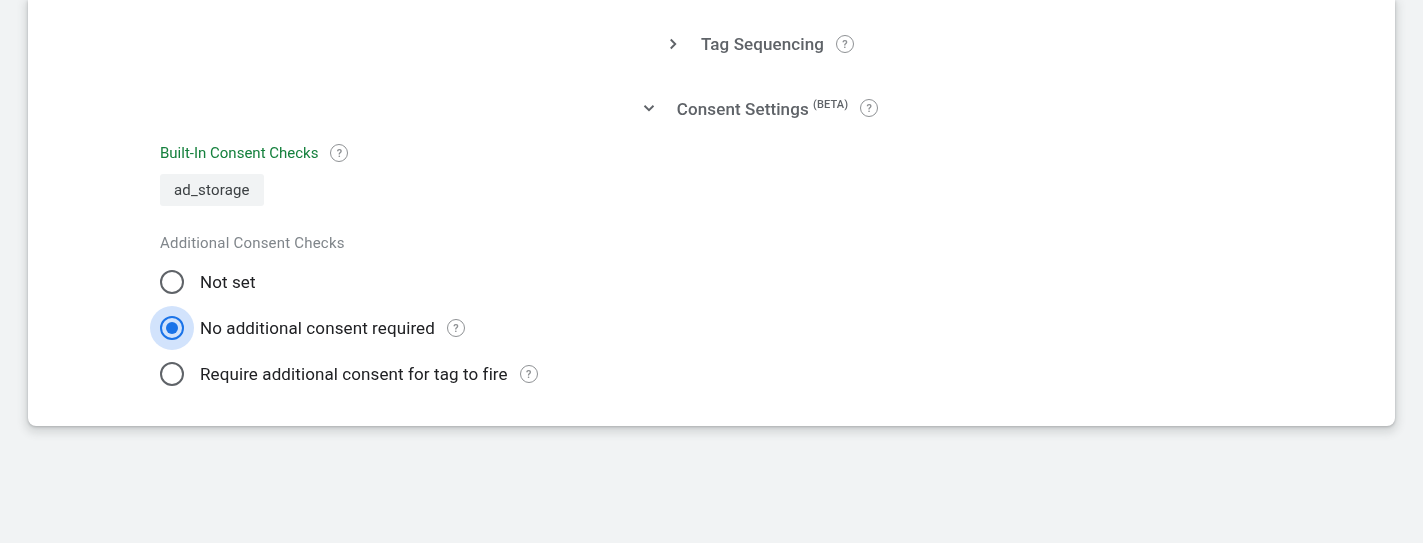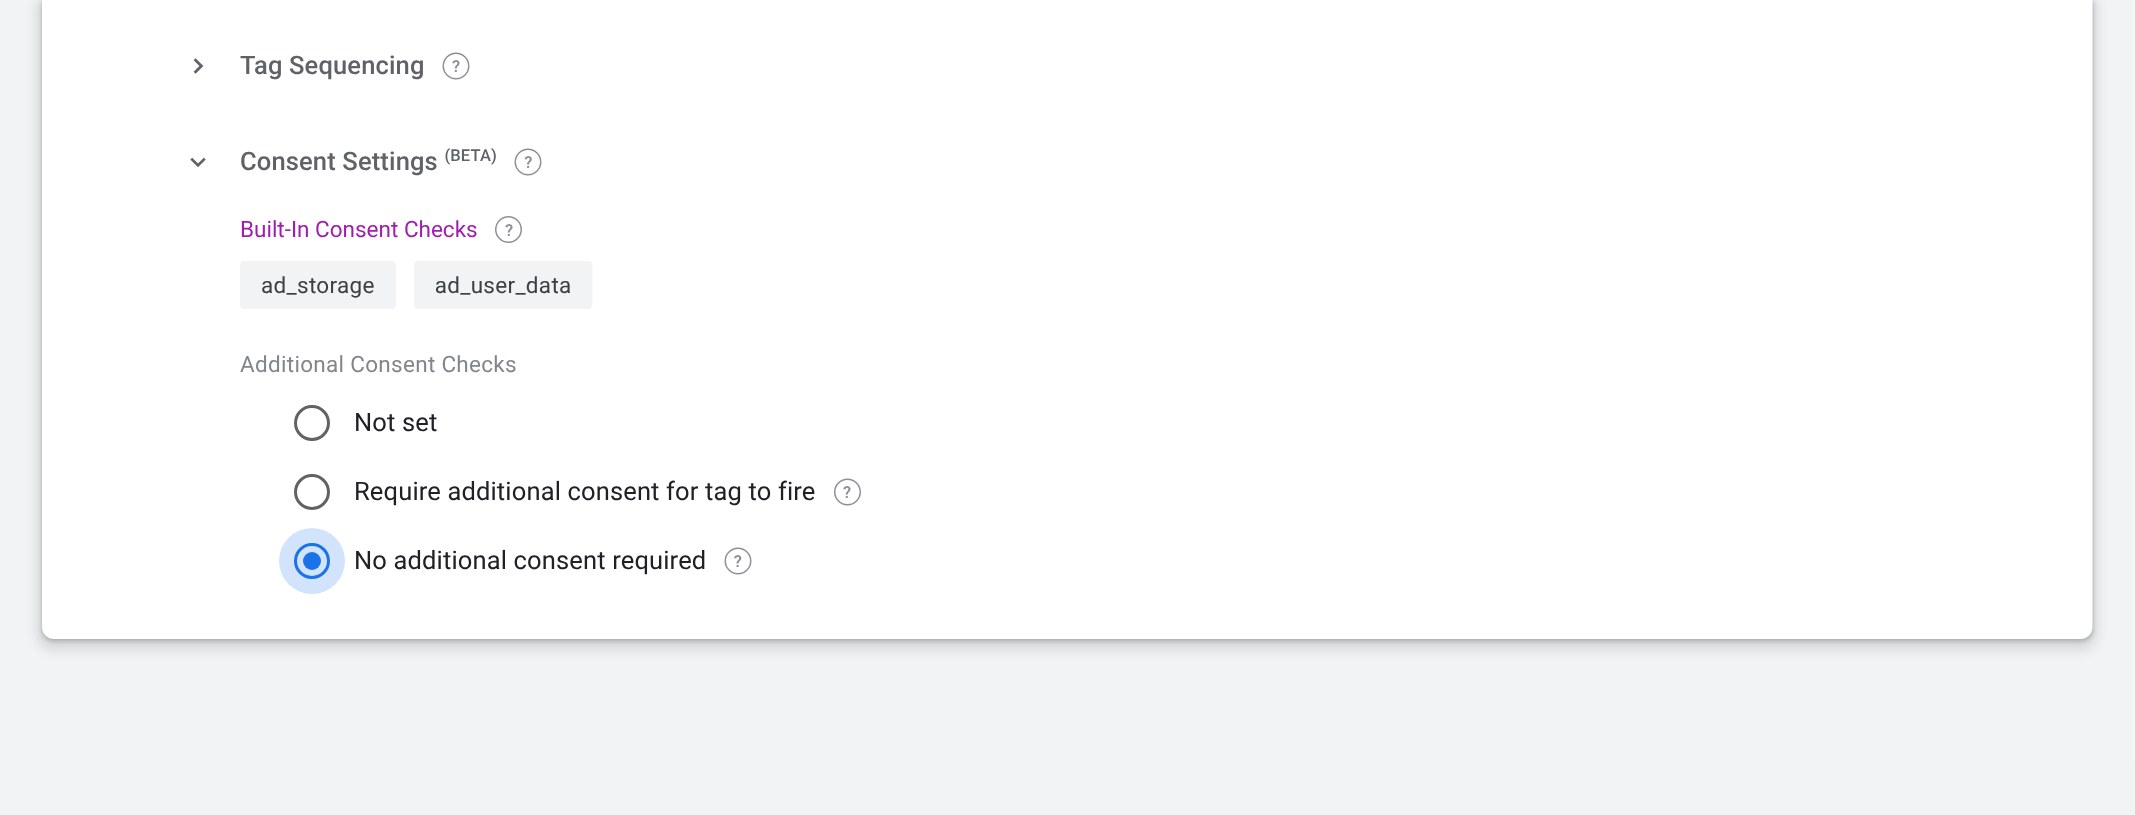--- a/index.html
+++ b/index.html
@@ -18,20 +18,21 @@
       margin: 0 28px 0 28px;
       border-radius: 0 0 8px 8px;
       box-shadow: 0 1px 3px rgba(60,64,67,0.3), 0 4px 8px 3px rgba(60,64,67,0.15);
       padding: 12px 0 40px 0;
     }
     .accordion-row {
       display: flex;
       align-items: center;
       padding: 20px 0 20px 92px;
       cursor: pointer;
+      justify-content: center;
     }
     .chevron {
       width: 24px;
       height: 24px;
       display: flex;
       align-items: center;
       justify-content: center;
       color: #5f6368;
       margin-right: 16px;
       flex-shrink: 0;
@@ -69,21 +70,21 @@
     }
     .help-icon::after {
       content: "?";
       line-height: 1;
     }
     .consent-body {
       padding: 4px 0 0 132px;
     }
     .section-label {
       font-size: 15px;
-      color: #a21caf;
+      color: #15803d;
       margin-bottom: 12px;
       display: flex;
       align-items: center;
       gap: 10px;
     }
     .section-label-plain {
       font-size: 15px;
       color: #80868b;
       letter-spacing: 0.2px;
       margin-top: 28px;
@@ -104,21 +105,20 @@
     .radio-group {
       display: flex;
       flex-direction: column;
       gap: 22px;
       margin-top: 18px;
     }
     .radio-row {
       display: flex;
       align-items: center;
       gap: 16px;
-      margin-left: 36px;
     }
     .radio-outer {
       width: 24px;
       height: 24px;
       border-radius: 50%;
       border: 2.5px solid #5f6368;
       display: flex;
       align-items: center;
       justify-content: center;
       cursor: pointer;
@@ -178,48 +178,47 @@
     <span class="help-icon"></span>
   </div>
 
   <div class="consent-body">
     <div class="section-label">
       <span>Built-In Consent Checks</span>
       <span class="help-icon"></span>
     </div>
     <div class="chips">
       <span class="chip">ad_storage</span>
-      <span class="chip">ad_user_data</span>
     </div>
 
     <div class="section-label-plain">Additional Consent Checks</div>
 
     <div class="radio-group">
 
       <div class="radio-row">
         <span class="radio-outer"></span>
         <span class="radio-label">
           <span>Not set</span>
+        </span>
+      </div>
+
+      <div class="radio-row" style="position:relative;z-index:0;">
+        <span class="radio-outer selected">
+          <span class="radio-inner"></span>
+        </span>
+        <span class="radio-label">
+          <span>No additional consent required</span>
+          <span class="help-icon"></span>
         </span>
       </div>
 
       <div class="radio-row">
         <span class="radio-outer"></span>
         <span class="radio-label">
           <span>Require additional consent for tag to fire</span>
           <span class="help-icon"></span>
         </span>
       </div>
 
-      <div class="radio-row" style="position:relative;z-index:0;">
-        <span class="radio-outer selected">
-          <span class="radio-inner"></span>
-        </span>
-        <span class="radio-label">
-          <span>No additional consent required</span>
-          <span class="help-icon"></span>
-        </span>
-      </div>
-
     </div>
   </div>
 
 </div>
 
 </body></html>

